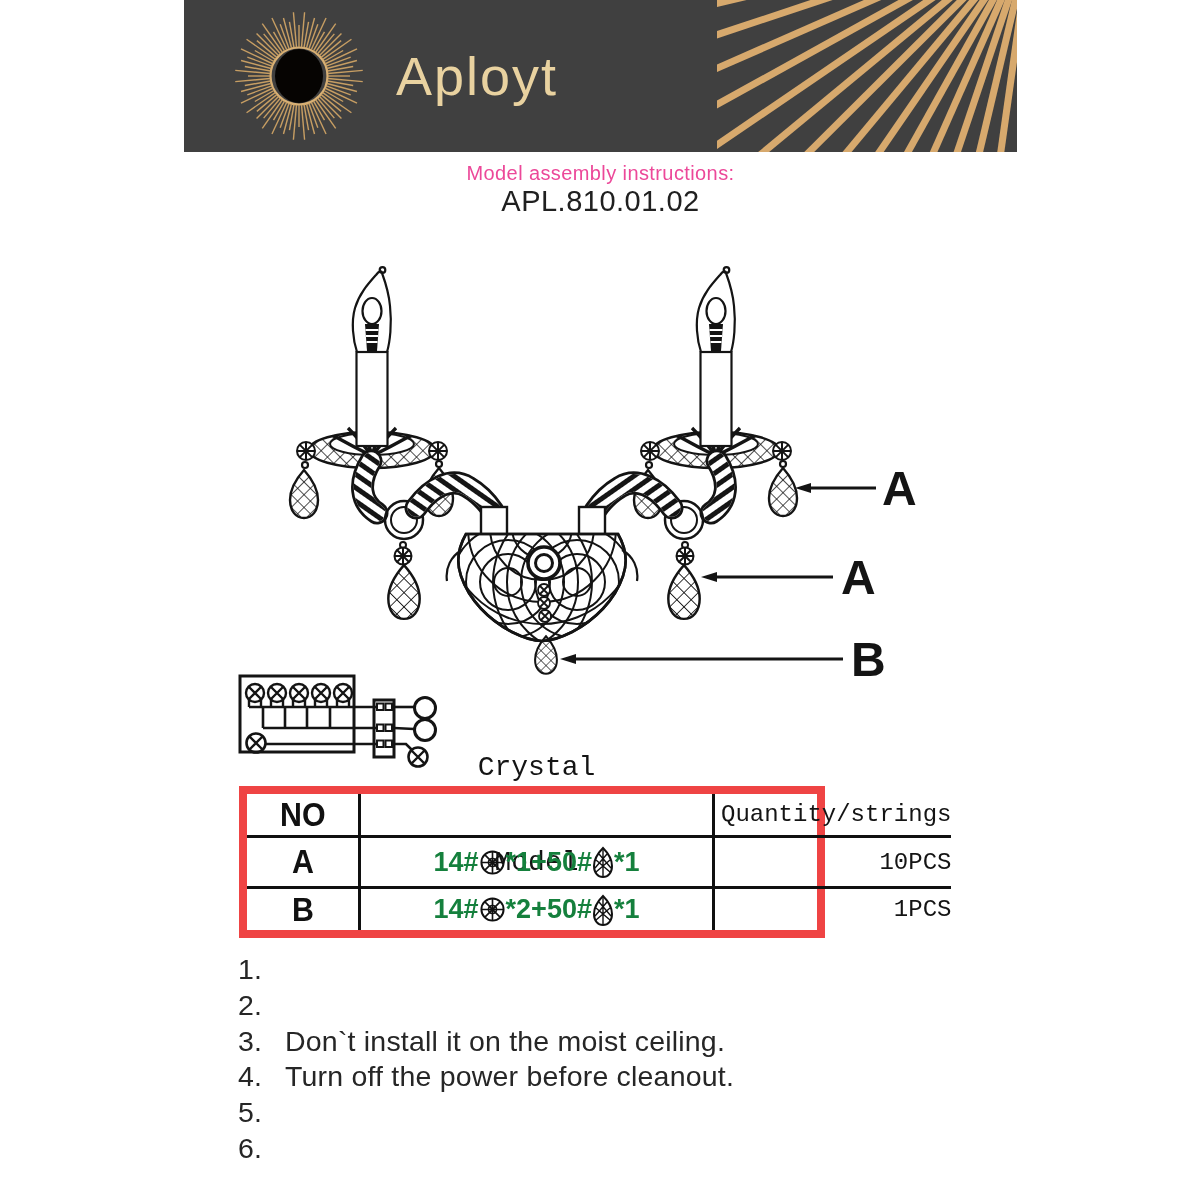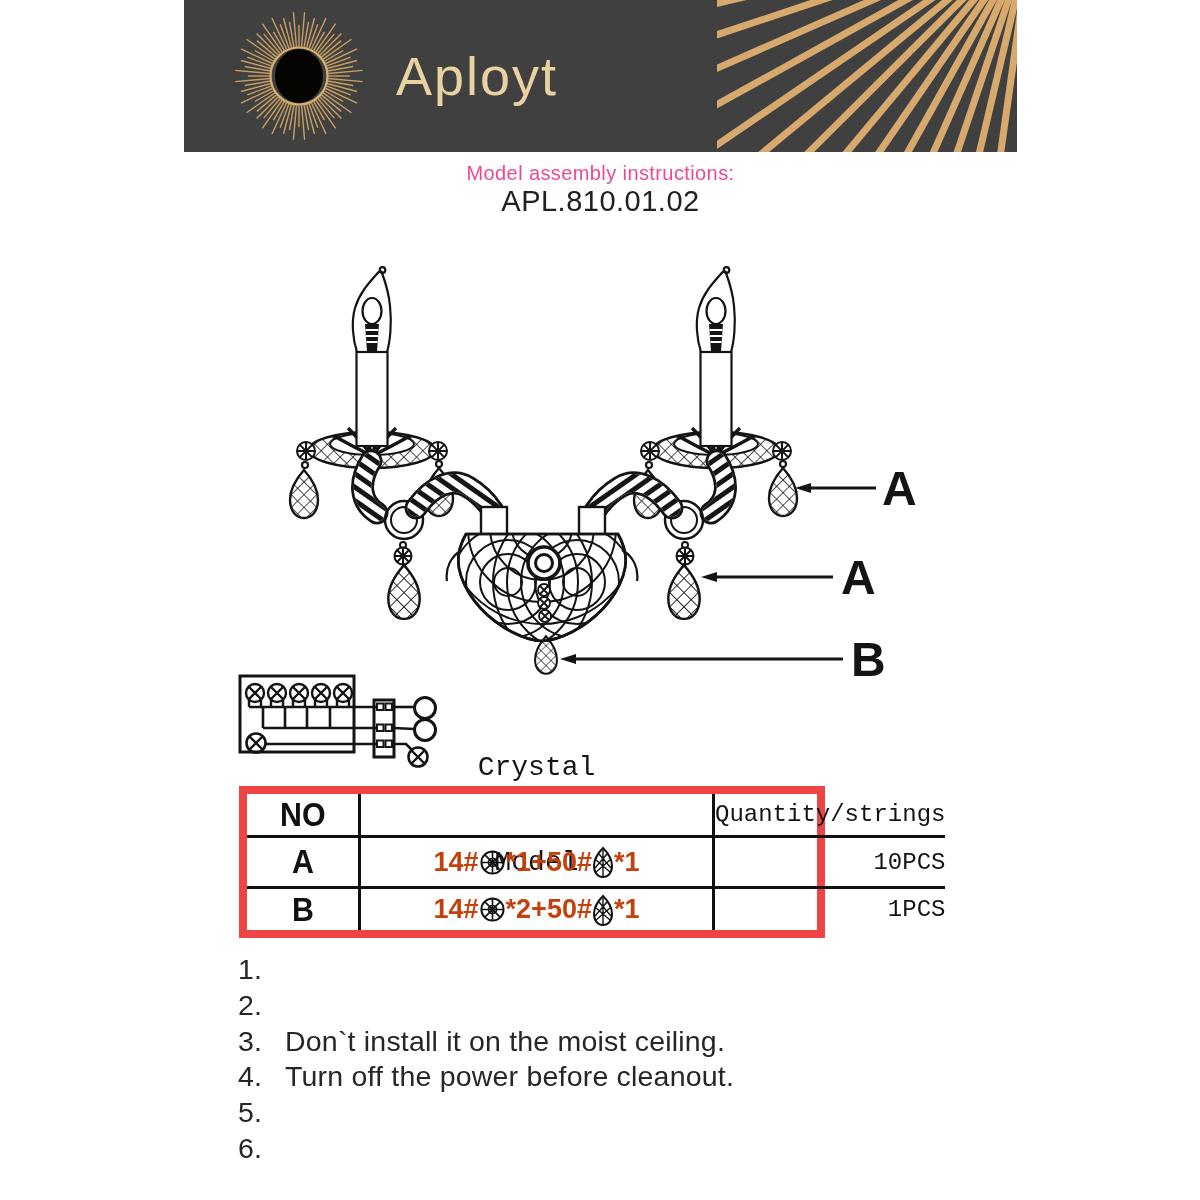--- a/index.html
+++ b/index.html
@@ -23,27 +23,27 @@
   .diagram-svg{position:absolute;left:0;top:0;width:1200px;height:1200px;}
   .lbl{font-family:"Liberation Sans",sans-serif;font-weight:700;font-size:48px;fill:#141414;}
 
   
   .parts-table{position:absolute;left:239px;top:786px;width:586px;height:152px;
                box-sizing:border-box;border:8px solid #ef4444;display:grid;
                grid-template-columns:114px 354px auto;grid-template-rows:44px 51px auto;
                background:#fff;}
   .cell{border-right:3px solid #101010;border-bottom:3px solid #101010;
         display:flex;align-items:center;justify-content:center;}
-  .cell.last-col{border-right:none;}
+  .cell.last-col{border-right:none;padding-left:6px;}
   .cell.last-row{border-bottom:none;}
   .no-font{font-weight:700;font-size:33px;transform:scaleX(.92);color:#111;}
   .mono{font-family:"Liberation Mono",monospace;color:#141414;flex-direction:column;}
   .head-crystal{gap:64px;font-size:28px;}
   .head-qty{font-size:24px;}
-  .crystal-row{gap:0;font-weight:700;font-size:27px;color:#c2410c;}
+  .crystal-row{gap:0;font-weight:700;font-size:27px;color:#15803d;}
   .qty{font-size:24px;align-items:flex-end;}
   .tbl-icon{display:block;}
 
   
   .instructions{position:absolute;left:238px;top:952px;width:760px;}
   .inst{display:flex;font-size:28.5px;line-height:35.8px;color:#262626;letter-spacing:.2px;}
   .inst .num{width:47px;flex:none;}
 </style>
 </head>
 <body>

